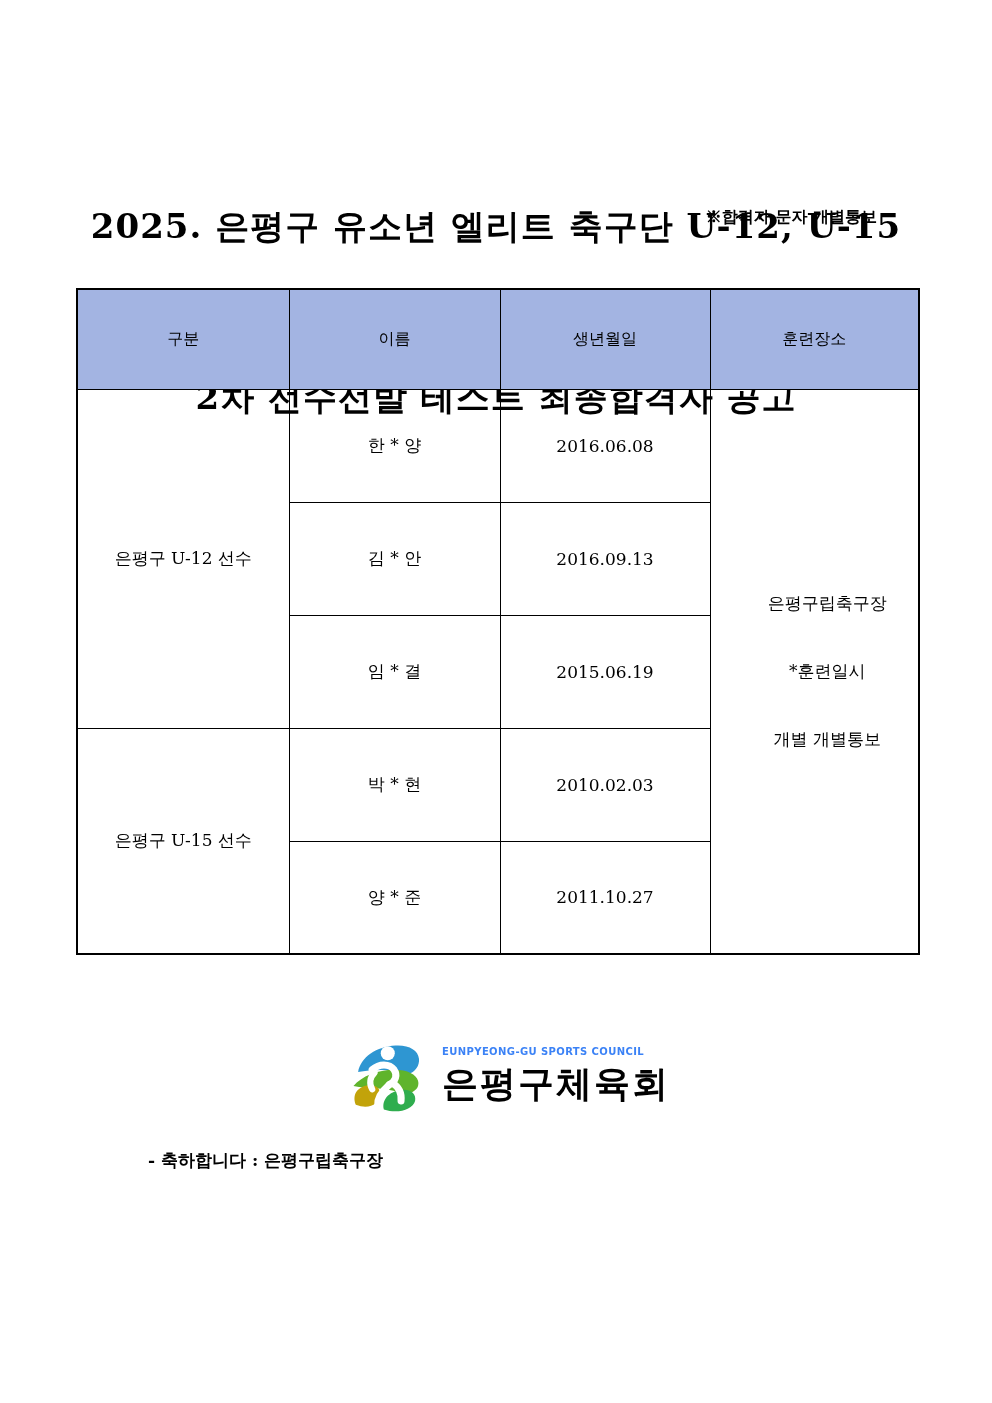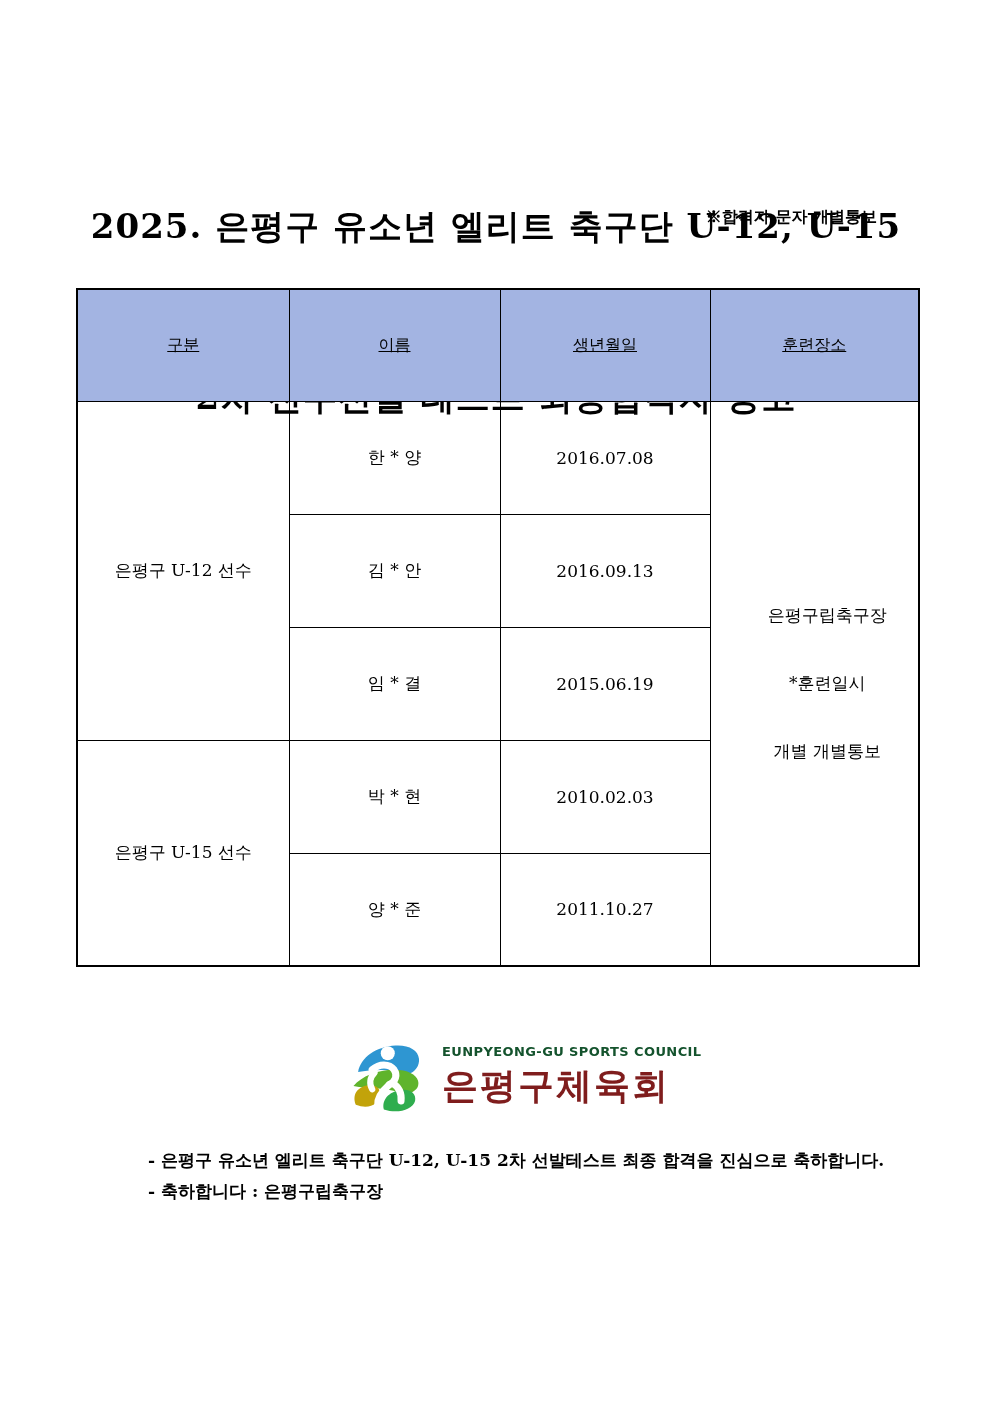--- a/index.html
+++ b/index.html
@@ -32,44 +32,44 @@
     border-collapse:collapse;
     table-layout:fixed;
     border:2px solid #000;
   }
   table.results th, table.results td {
     border:1px solid #000;
     text-align:center;
     vertical-align:middle;
     white-space:pre-wrap;
   }
-  table.results thead tr { height:112px;text-decoration:underline; }
+  table.results thead tr { height:100px; }
   table.results tbody tr { height:113px; }
   table.results th {
     background:#a3b4e2;
     font-size:16px; font-weight:normal;
   }
   table.results td { font-size:17px; }
   .loc-line { line-height:28px;padding-left:26px; }
   .logo {
     position:absolute; top:1040px; left:348px;
     display:flex; align-items:center; gap:16px;
   }
   .logo-mark { width:78px; height:75px; display:block; }
   .logo-text { display:flex; flex-direction:column; }
   .logo-en {
     font-family:"DejaVu Sans","Liberation Sans",sans-serif;
-    font-size:13px; font-weight:bold;
-    color:#14532d;
+    font-size:10px; font-weight:bold;
+    color:#3b82f6;
     letter-spacing:0.4px;
   }
   .logo-kr {
     font-family:"DejaVu Sans","Liberation Sans",sans-serif;
     font-size:36px; font-weight:800;
-    color:#7f1d1d;
+    color:#000000;
     letter-spacing:2px;
     margin-top:3px;
   }
   .footer-notes {
     position:absolute; top:1145px; left:148px;
     font-size:17px; font-weight:600;
     line-height:31px;
   }
   .footer-line { white-space:pre-wrap; }
 </style>
@@ -97,21 +97,21 @@
         <th>구분</th>
         <th>이름</th>
         <th>생년월일</th>
         <th>훈련장소</th>
       </tr>
     </thead>
     <tbody>
       <tr>
         <td rowspan="3">은평구 U-12 선수</td>
         <td>한 * 양</td>
-        <td>2016.07.08</td>
+        <td>2016.06.08</td>
         <td rowspan="5">
           <div class="loc-line">은평구립축구장</div>
           <div class="loc-line">*훈련일시</div>
           <div class="loc-line">개별 개별통보</div>
         </td>
       </tr>
       <tr>
         <td>김 * 안</td>
         <td>2016.09.13</td>
       </tr>
@@ -148,17 +148,16 @@
       <path d="M53,57 C45,64 37,74 38,84" stroke="#ffffff" stroke-width="9" fill="none" stroke-linecap="round"></path>
       <path d="M57,55 C65,60 69,68 68,78" stroke="#ffffff" stroke-width="9" fill="none" stroke-linecap="round"></path>
     </svg>
     <div class="logo-text">
       <div class="logo-en">EUNPYEONG-GU SPORTS COUNCIL</div>
       <div class="logo-kr">은평구체육회</div>
     </div>
   </div>
 
   <div class="footer-notes">
-    <div class="footer-line">- 은평구 유소년 엘리트 축구단 U-12, U-15 2차 선발테스트 최종 합격을 진심으로 축하합니다.</div>
     <div class="footer-line">- 축하합니다 : 은평구립축구장</div>
   </div>
 
 </div>
 
 </body></html>

